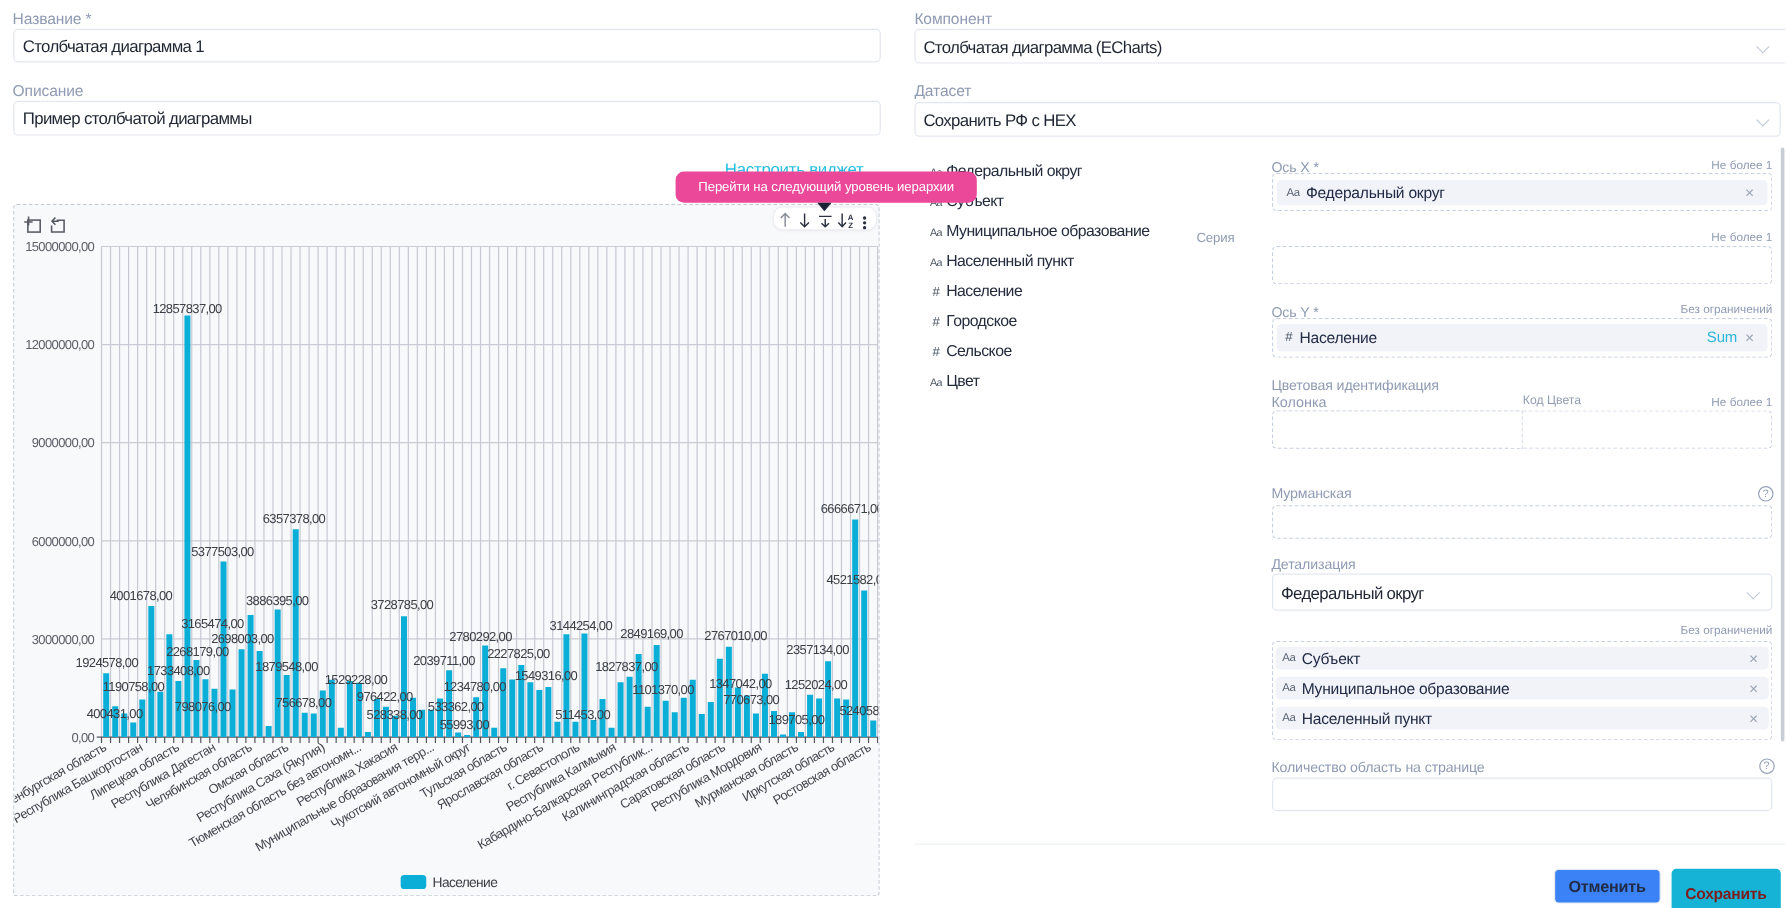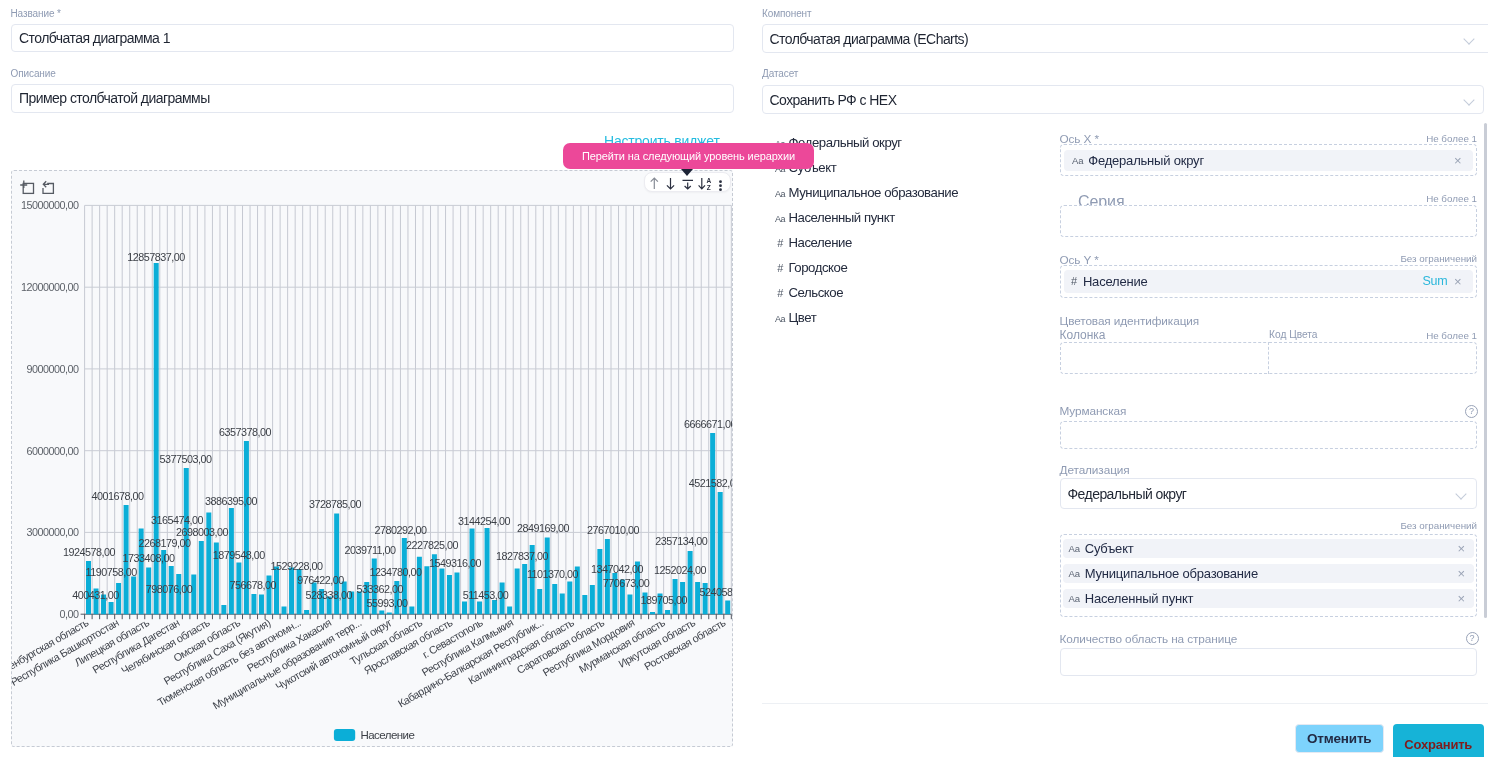--- a/index.html
+++ b/index.html
@@ -1,16 +1,16 @@
 <!DOCTYPE html>
 <html><head><meta charset="utf-8"><style>
 *{margin:0;padding:0;box-sizing:border-box}
 html,body{width:1488px;height:757px;background:#fff;font-family:"Liberation Sans",sans-serif;overflow:hidden;position:relative}
 .abs{position:absolute}
-.lbl{position:absolute;font-size:10px;color:#8f9bb3;letter-spacing:-0.1px}
+.lbl{position:absolute;font-size:13px;color:#8f9bb3;letter-spacing:-0.1px}
 .hint{position:absolute;font-size:9.8px;color:#8f9bb3}
 .inp{position:absolute;border:1px solid #e3e7f0;border-radius:4px;background:#fff;font-size:14px;color:#1f2532;display:flex;align-items:center;padding:0 7px;letter-spacing:-0.55px}
 .dash{position:absolute;border:1px dashed #c7d0e0;border-radius:4px;background:#fff}
 .chip{position:absolute;background:#f1f3f8;border-radius:4px;display:flex;align-items:center;font-size:13px;color:#222b45;letter-spacing:-0.2px}
 .chip .aa{font-size:9.5px;color:#5a6372;margin-right:5px}
 .chip .x{position:absolute;right:11px;color:#9aa3b5;font-size:13px}
 .chev{position:absolute;width:8px;height:8px;border-right:1.5px solid #c3cbd9;border-bottom:1.5px solid #c3cbd9;transform:rotate(45deg)}
 .fitem{position:absolute;font-size:13.2px;color:#242b3d;white-space:nowrap;letter-spacing:-0.45px}
 .fitem .pre{display:inline-block;font-size:9px;color:#4f5866;width:13px;text-align:center;margin-right:2px}
 .fitem .pre2{display:inline-block;font-size:11px;color:#4f5866;width:13px;text-align:center;margin-right:2px}
@@ -142,21 +142,21 @@
 <div class="fitem" style="left:773.5px;top:184.6px"><span class="pre">Aa</span>Муниципальное образование</div>
 <div class="fitem" style="left:773.5px;top:209.6px"><span class="pre">Aa</span>Населенный пункт</div>
 <div class="fitem" style="left:773.5px;top:234.7px"><span class="pre2">#</span>Население</div>
 <div class="fitem" style="left:773.5px;top:259.8px"><span class="pre2">#</span>Городское</div>
 <div class="fitem" style="left:773.5px;top:284.8px"><span class="pre2">#</span>Сельское</div>
 <div class="fitem" style="left:773.5px;top:309.9px"><span class="pre">Aa</span>Цвет</div>
 <div class="abs" style="left:1059.5px;top:132px;font-size:11.8px;color:#8f9bb3;letter-spacing:-0.1px">Ось X *</div>
 <div class="hint" style="left:1059.5px;top:132.5px;width:417.5px;text-align:right">Не более 1</div>
 <div class="dash" style="left:1059.5px;top:144px;width:417.5px;height:31.5px"></div>
 <div class="chip" style="left:1064.0px;top:149.5px;width:408.5px;height:21.5px;padding-left:8px"><span class="aa">Aa</span>Федеральный округ<span class="x">×</span></div>
-<div class="abs" style="left:1078px;top:192.5px;font-size:16px;color:#8f9bb3;letter-spacing:-0.1px">Серия</div>
+<div class="abs" style="left:997px;top:192.5px;font-size:11px;color:#8f9bb3;letter-spacing:-0.1px">Серия</div>
 <div class="hint" style="left:1059.5px;top:193px;width:417.5px;text-align:right">Не более 1</div>
 <div class="dash" style="left:1059.5px;top:205px;width:417.5px;height:31.5px"></div>
 <div class="abs" style="left:1059.5px;top:252.5px;font-size:11.8px;color:#8f9bb3;letter-spacing:-0.1px">Ось Y *</div>
 <div class="hint" style="left:1059.5px;top:253px;width:417.5px;text-align:right">Без ограничений</div>
 <div class="dash" style="left:1059.5px;top:264.5px;width:417.5px;height:33px"></div>
 <div class="chip" style="left:1064.0px;top:269.5px;width:408.5px;height:23px;padding-left:7px"><span class="pre2" style="font-size:11px;color:#4f5866;margin-right:6px">#</span>Население<span class="abs" style="right:25px;color:#2bb7db;font-size:12.5px">Sum</span><span class="x">×</span></div>
 <div class="abs" style="left:1059.5px;top:313.5px;font-size:11.8px;color:#8f9bb3;letter-spacing:-0.1px">Цветовая идентификация</div>
 <div class="abs" style="left:1059.5px;top:328px;font-size:12px;color:#8f9bb3">Колонка</div>
 <div class="abs" style="left:1269px;top:328.5px;font-size:10.2px;color:#8f9bb3">Код Цвета</div>
 <div class="hint" style="left:1059.5px;top:330px;width:417.5px;text-align:right">Не более 1</div>
@@ -170,14 +170,14 @@
 <div class="chev" style="left:1457px;top:490px"></div>
 <div class="hint" style="left:1059.5px;top:519.5px;width:417.5px;text-align:right">Без ограничений</div>
 <div class="dash" style="left:1059.5px;top:533.5px;width:417.5px;height:83px"></div>
 <div class="chip" style="left:1062.5px;top:539.4px;width:411.5px;height:19px;padding-left:6px"><span class="aa">Aa</span>Субъект<span class="x" style="right:9px">×</span></div>
 <div class="chip" style="left:1062.5px;top:564.2px;width:411.5px;height:19px;padding-left:6px"><span class="aa">Aa</span>Муниципальное образование<span class="x" style="right:9px">×</span></div>
 <div class="chip" style="left:1062.5px;top:589.3px;width:411.5px;height:19px;padding-left:6px"><span class="aa">Aa</span>Населенный пункт<span class="x" style="right:9px">×</span></div>
 <div class="abs" style="left:1059.5px;top:632px;font-size:11.8px;color:#8f9bb3;letter-spacing:-0.1px">Количество область на странице</div>
 <div class="help" style="left:1465.5px;top:631.5px">?</div>
 <div class="inp" style="left:1059.5px;top:648px;width:417.5px;height:28px"></div>
 <div class="abs" style="left:762px;top:702.5px;width:726px;height:1px;background:#edf0f4"></div>
-<div class="abs" style="left:1295px;top:724px;width:88.5px;height:28.5px;border:1px solid #e4e9f2;border-radius:4px;background:#7dd3fc;font-size:13.5px;font-weight:bold;color:#222b45;display:flex;align-items:center;justify-content:center;letter-spacing:-0.2px">Отменить</div>
+<div class="abs" style="left:1295px;top:724px;width:88.5px;height:28.5px;border:1px solid #e4e9f2;border-radius:4px;background:#3b82f6;font-size:13.5px;font-weight:bold;color:#222b45;display:flex;align-items:center;justify-content:center;letter-spacing:-0.2px">Отменить</div>
 <div class="abs" style="left:1392.5px;top:723.5px;width:91.5px;height:42px;border-radius:4px;background:#16b3d7;font-size:13px;font-weight:bold;color:#7f1d1d;display:flex;align-items:center;justify-content:center;letter-spacing:-0.2px">Сохранить</div>
 <div class="abs" style="left:1484.3px;top:123px;width:2.5px;height:495px;background:#c9cdd6;border-radius:2px"></div>
 </body></html>

